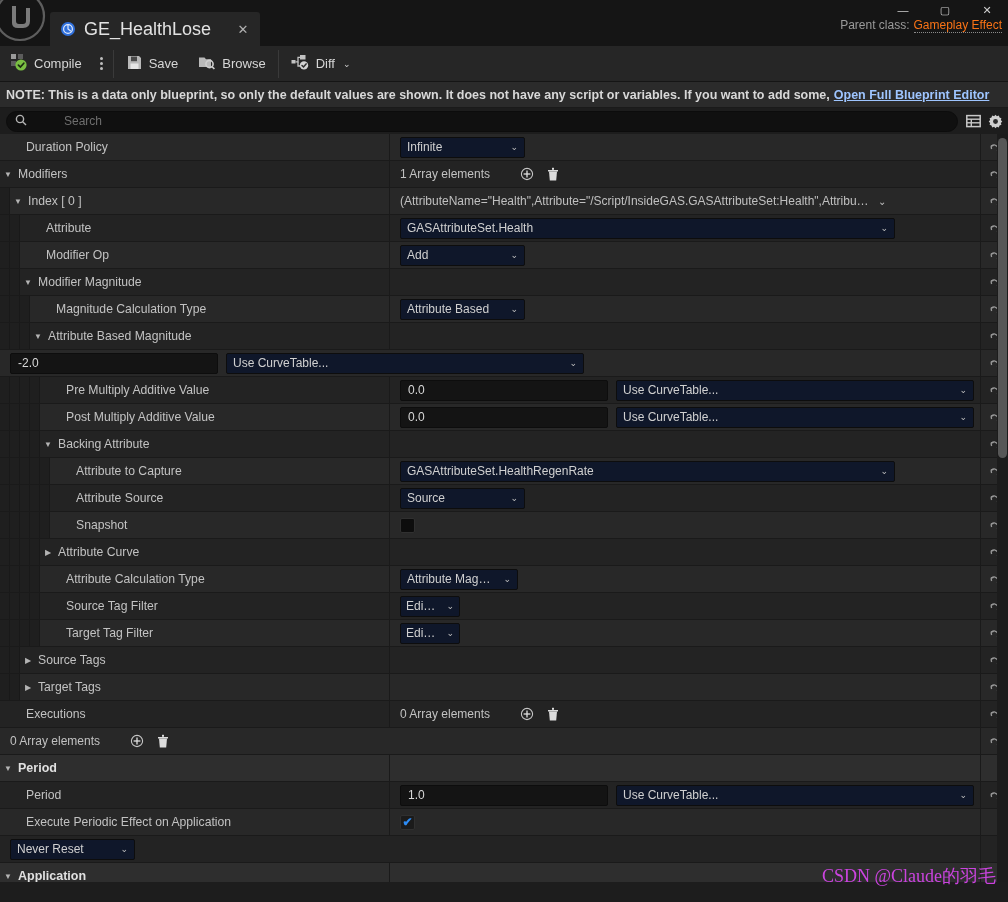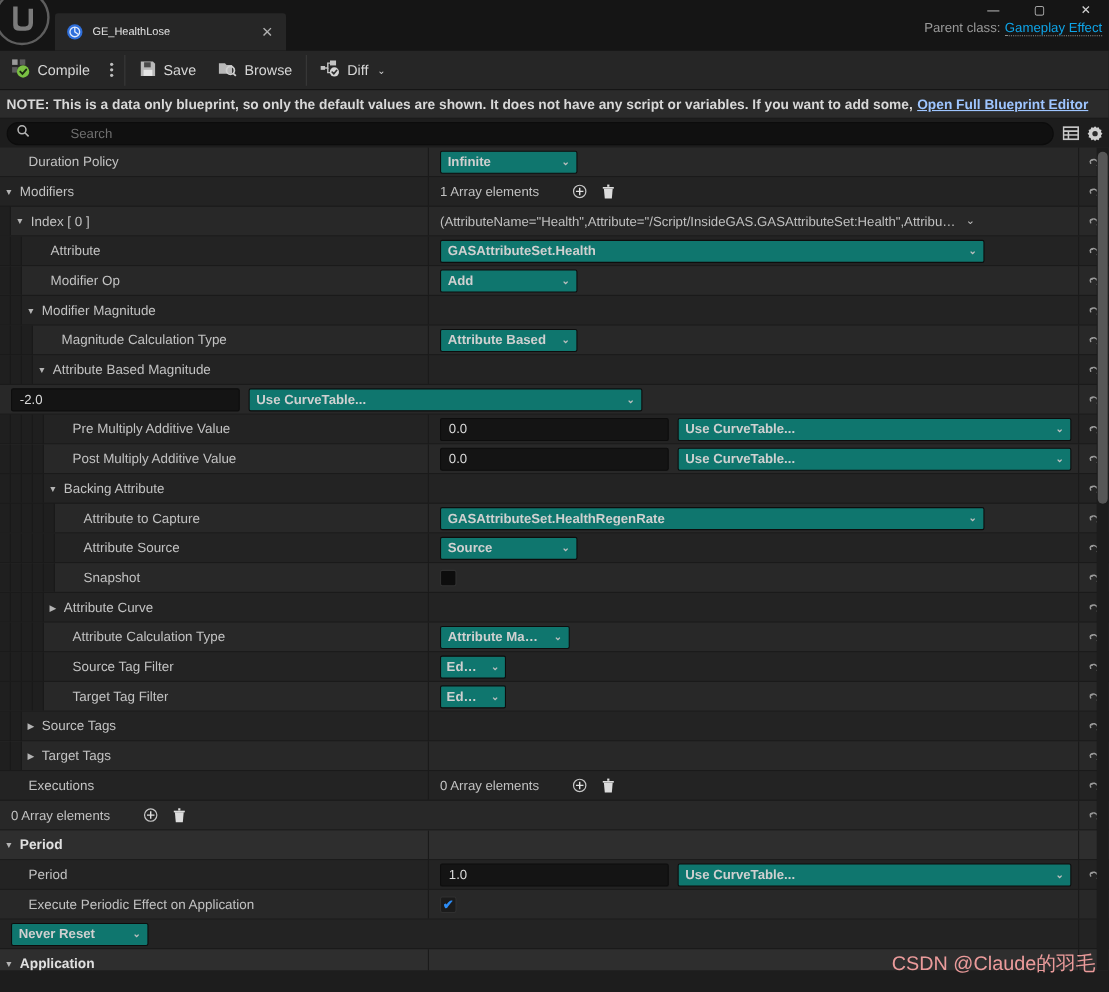--- a/index.html
+++ b/index.html
@@ -22,33 +22,33 @@
     width: 56px; height: 56px; opacity: .55;
   }
   .tab {
     position: absolute; left: 50px; top: 12px;
     width: 210px; height: 34px;
     background: #262626;
     border-top-left-radius: 3px; border-top-right-radius: 3px;
     display: flex; align-items: center; padding: 0 10px;
   }
   .tab-icon { width: 16px; height: 16px; margin-right: 8px; flex: 0 0 auto; }
-  .tab-label { font-size: 10px; color: #e2e2e2; flex: 1 1 auto; white-space: nowrap; }
+  .tab-label { font-size: 18px; color: #e2e2e2; flex: 1 1 auto; white-space: nowrap; }
   .tab-close { font-size: 13px; color: #b0b0b0; width: 14px; text-align: center; cursor: pointer; }
 
   .winctl { position: absolute; right: 0; top: 0; display: flex; height: 20px; }
   .winbtn { width: 42px; height: 20px; display: flex; align-items: center; justify-content: center;
             color: #d0d0d0; font-size: 11px; line-height: 1; }
 
   .parentclass {
     position: absolute; right: 6px; top: 18px;
     font-size: 12px; color: #9a9a9a; white-space: nowrap;
   }
   .parentclass .pc-link {
-    color: #0ea5e9; border-bottom: 1px dotted #8a8a8a; margin-left: 4px; cursor: pointer;
+    color: #f97316; border-bottom: 1px dotted #8a8a8a; margin-left: 4px; cursor: pointer;
   }
 
   
   .toolbar {
     height: 36px; background: #262626;
     display: flex; align-items: center; border-bottom: 1px solid #151515;
   }
   .tb-item {
     display: flex; align-items: center; height: 36px; padding: 0 10px; cursor: pointer;
     font-size: 13px; color: #d6d6d6; gap: 6px;
@@ -103,23 +103,23 @@
          overflow: hidden; text-overflow: ellipsis; }
   .pad8 { width: 8px; flex: 0 0 8px; }
 
   .valcol { flex: 1 1 auto; display: flex; align-items: center; padding-left: 10px; gap: 8px;
             overflow: hidden; min-width: 0; }
   .resetcol { width: 28px; flex: 0 0 28px; display: flex; align-items: center; justify-content: center;
               border-left: 1px solid #1a1a1a; cursor: pointer; }
 
   
   .combo {
-    background: #0f766e; border: 1px solid #0d0d0d; border-radius: 2px; height: 21px;
+    background: #0f172a; border: 1px solid #0d0d0d; border-radius: 2px; height: 21px;
     display: flex; align-items: center; padding: 0 6px; font-size: 12px; color: #d0d0d0;
-    cursor: pointer; position: relative; font-weight: bold;
+    cursor: pointer; position: relative;
   }
   .combo .cv { flex: 1 1 auto; white-space: nowrap; overflow: hidden; text-overflow: ellipsis; }
   .combo .ca { flex: 0 0 auto; margin-left: 10px; font-size: 9px; color: #c0c0c0; }
   .combo.w125 { width: 125px; }
   .combo.w495 { width: 495px; }
   .combo.w380 { width: 358px; }
   .combo.w60 { width: 60px; padding: 0 5px; }
   .combo.w118 { width: 118px; }
 
   .numfield {
@@ -137,22 +137,22 @@
 
   .idxtext { font-size: 12px; color: #c0c0c0; white-space: nowrap; overflow: hidden;
              text-overflow: ellipsis; flex: 1 1 auto; max-width: 470px; }
 
   
   .vscroll { position: absolute; right: 0; top: 0; width: 11px; height: 748px; background: #1c1c1c; }
   .vthumb { position: absolute; left: 1px; top: 4px; width: 9px; height: 320px;
             background: #575757; border-radius: 5px; cursor: pointer; }
 
   .watermark {
-    position: absolute; right: 12px; bottom: 14px; font-size: 18px; color: #fca5a5;
-    font-family: Liberation Sans, sans-serif; opacity: .92; pointer-events: none;
+    position: absolute; right: 12px; bottom: 14px; font-size: 18px; color: #d946ef;
+    font-family: Liberation Serif, serif; opacity: .92; pointer-events: none;
   }
 </style>
 </head>
 <body>
 
 <div id="app">
 
   <div class="titlebar">
     <span class="ue-logo">
       <svg width="56" height="56" viewBox="0 0 56 56">

